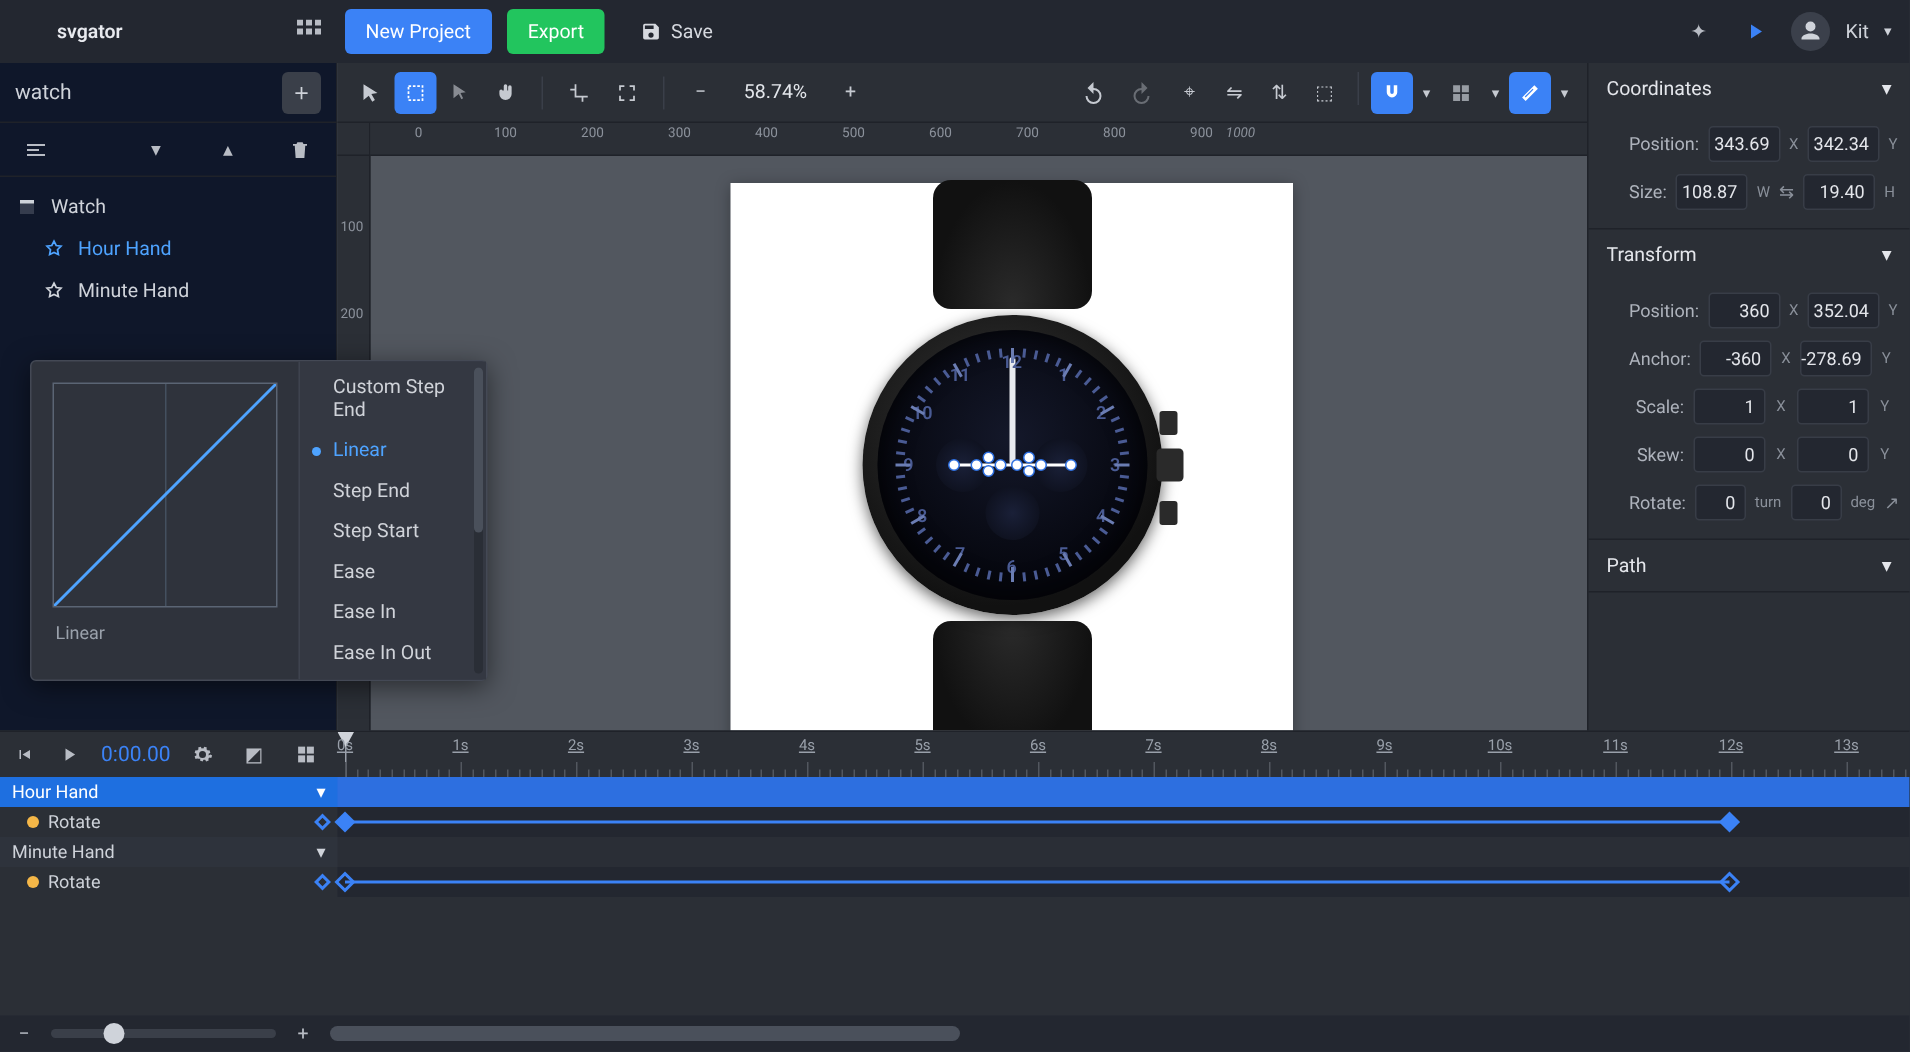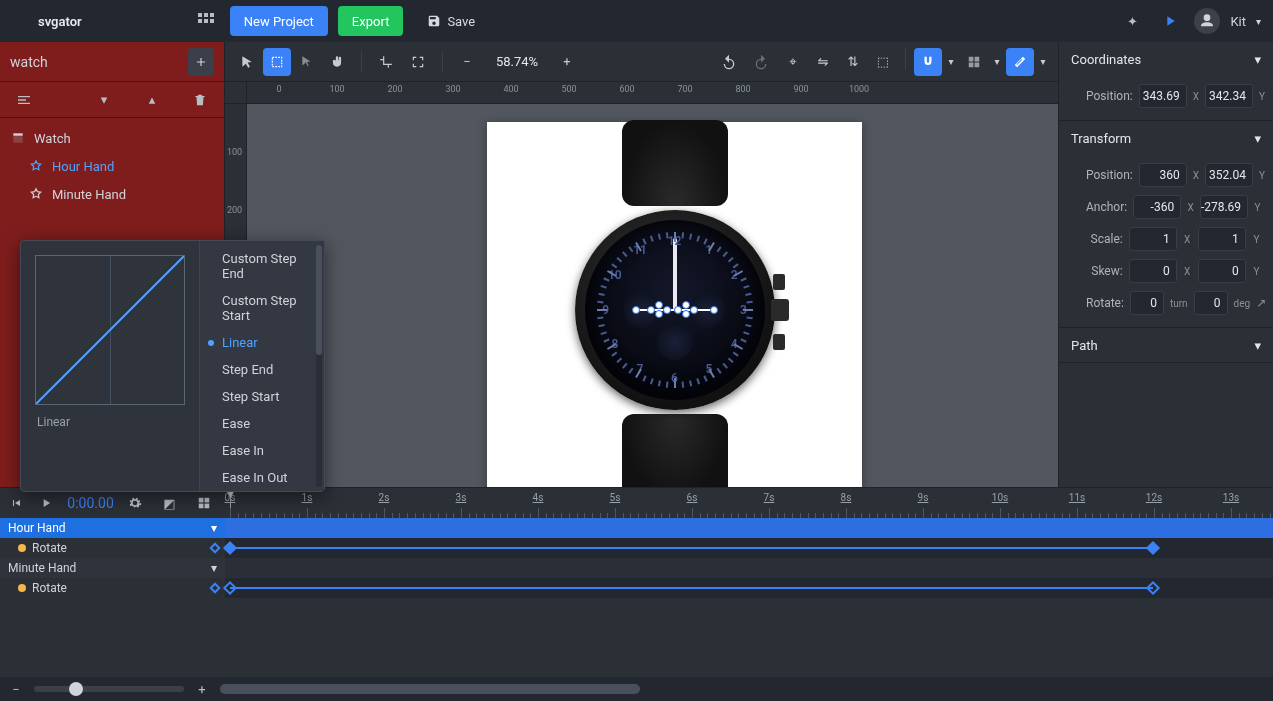--- a/index.html
+++ b/index.html
@@ -9,21 +9,21 @@
   .logo { display: flex; align-items: center; gap: 6px; font-weight: 600; color: #e8eaef; }
   .logo svg { width: 20px; height: 20px; }
   .spacer-sm { width: 90px; }
   .icon-btn { width: 28px; height: 28px; display: inline-flex; align-items: center; justify-content: center; color: #b8bcc4; cursor: pointer; border-radius: 4px; }
   .btn { height: 30px; padding: 0 14px; border-radius: 4px; display: inline-flex; align-items: center; font-size: 13px; cursor: pointer; gap: 6px; }
   .btn-primary { background: #3b82f6; color: #fff; }
   .btn-accent  { background: #22c55e; color: #fff; }
   .btn-ghost   { color: #d6d9df; }
   .top-right { margin-left: auto; display: flex; align-items: center; gap: 10px; }
   .avatar { width: 26px; height: 26px; border-radius: 50%; background: #3b404b; display: inline-flex; align-items: center; justify-content: center; }
-  .left-panel { width: 225px; background: #7f1d1d; border-right: 1px solid #1f2229; display: flex; flex-direction: column; position: relative; }
+  .left-panel { width: 225px; background: #0f172a; border-right: 1px solid #1f2229; display: flex; flex-direction: column; position: relative; }
   .canvas-wrap { flex: 1; display: flex; flex-direction: column; position: relative; background: #52575f; }
   .right-panel { width: 215px; background: #2b2f36; border-left: 1px solid #1f2229; display: flex; flex-direction: column; }
   
   .proj-row { height: 40px; display: flex; align-items: center; padding: 0 10px; border-bottom: 1px solid #1f2229; }
   .proj-input { background: transparent; border: none; color: #cfd3da; font-size: 14px; flex: 1; outline: none; }
   .proj-add { width: 28px; height: 28px; background: #3a3f49; border-radius: 4px; display: flex; align-items: center; justify-content: center; cursor: pointer; }
   .panel-toolbar { height: 36px; border-bottom: 1px solid #1f2229; display: flex; align-items: center; padding: 0 10px; gap: 20px; }
   .tree { padding: 6px 0; }
   .tree-row { height: 28px; display: flex; align-items: center; padding: 0 10px; gap: 8px; color: #cfd3da; cursor: pointer; }
   .tree-row.active { color: #4ea3ff; }
@@ -228,21 +228,20 @@
       <div class="easing-graph">
         <div class="graph-box">
           <svg viewBox="0 0 150 150">
               <line x1="0" y1="150" x2="150" y2="0" stroke="#4ea3ff" stroke-width="2"></line>
             </svg>
         </div>
         <div class="easing-label">Linear</div>
       </div>
       <div class="easing-list">
         <div class="easing-item">Custom Step End</div>
-        <div class="easing-item" style="position:relative">Custom Step Start</div>
         <div class="easing-item selected">Linear</div>
         <div class="easing-item">Step End</div>
         <div class="easing-item">Step Start</div>
         <div class="easing-item">Ease</div>
         <div class="easing-item">Ease In</div>
         <div class="easing-item">Ease In Out</div>
 
         <div class="easing-scroll">
             <div class="easing-scroll-thumb"></div>
           </div>
@@ -332,21 +331,21 @@
           <span class="tick" style="left: 32px;">0</span>
           <span class="tick" style="left: 90px;">100</span>
           <span class="tick" style="left: 148px;">200</span>
           <span class="tick" style="left: 206px;">300</span>
           <span class="tick" style="left: 264px;">400</span>
           <span class="tick" style="left: 322px;">500</span>
           <span class="tick" style="left: 380px;">600</span>
           <span class="tick" style="left: 438px;">700</span>
           <span class="tick" style="left: 496px;">800</span>
           <span class="tick" style="left: 554px;">900</span>
-          <span class="tick" style="left: 612px;">1000</span>
+          <span class="tick" style="left: 580px; font-style: italic;">1000</span>
         </div>
       <div class="ruler-v" id="ruler-v">
           <span class="tick" style="top: 48px;">100</span>
           <span class="tick" style="top: 106px;">200</span>
           <span class="tick" style="top: 164px;">300</span>
           <span class="tick" style="top: 222px;">400</span>
           <span class="tick" style="top: 280px;">500</span>
           <span class="tick" style="top: 338px;">600</span>
         </div>
       <div class="viewport">
@@ -463,20 +462,28 @@
         <span>Coordinates</span>
           <span class="chev">▾</span>
       </div>
       <div class="rp-body">
         <div class="prop-row">
           <span class="prop-label">Position:</span>
           <span class="val-box">343.69</span>
             <span class="unit">X</span>
           <span class="val-box">342.34</span>
             <span class="unit">Y</span>
+        </div>
+        <div class="prop-row">
+          <span class="prop-label">Size:</span>
+          <span class="val-box">108.87</span>
+            <span class="unit">W</span>
+          <span class="link-ico">⇆</span>
+          <span class="val-box">19.40</span>
+            <span class="unit">H</span>
         </div>
       </div>
     </div>
     <div class="rp-section">
       <div class="rp-sec-head">
         <span>Transform</span>
           <span class="chev">▾</span>
       </div>
       <div class="rp-body">
         <div class="prop-row">

